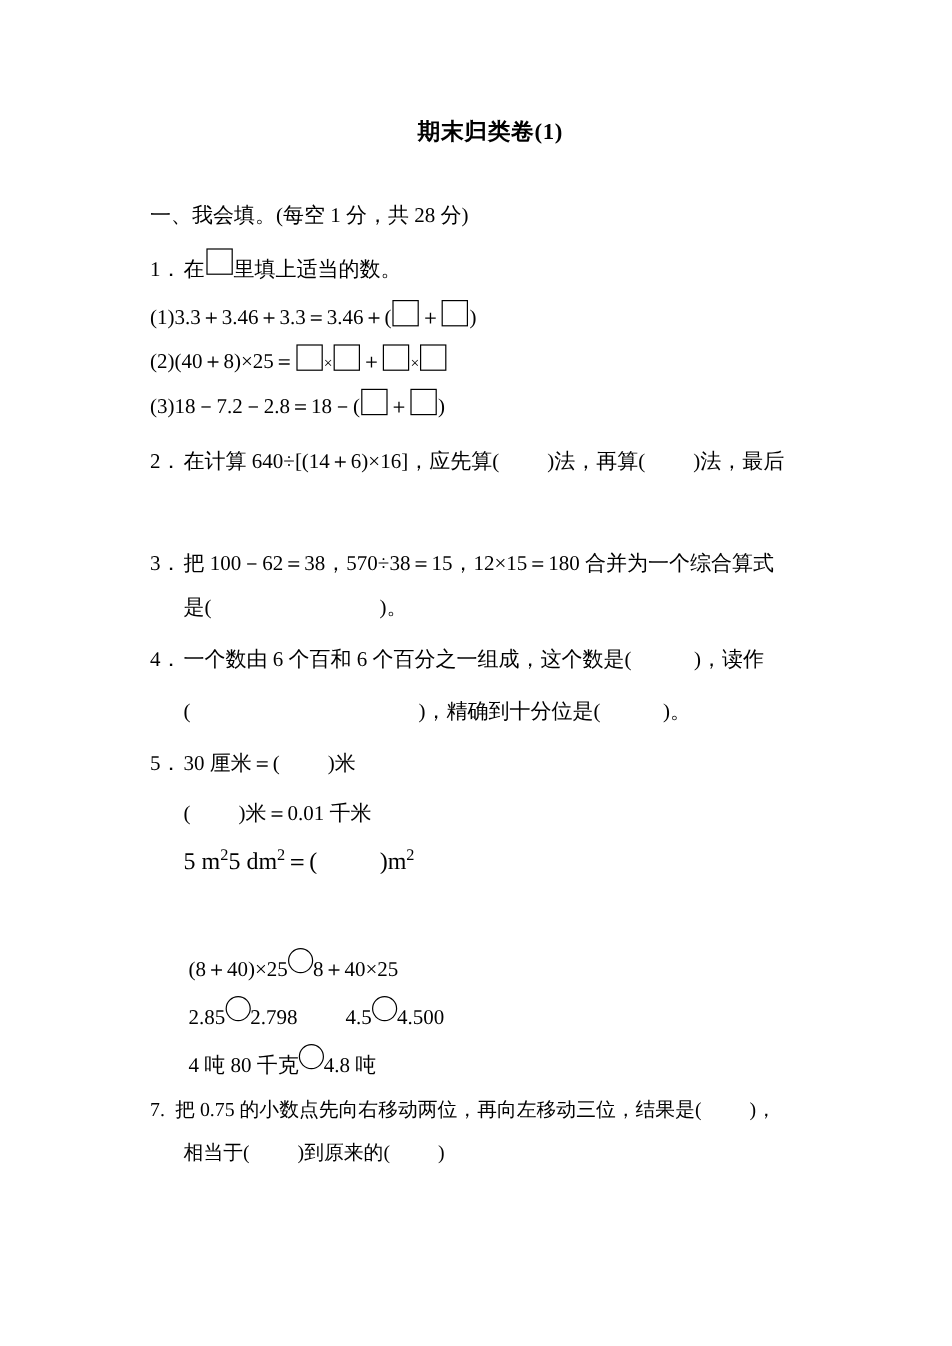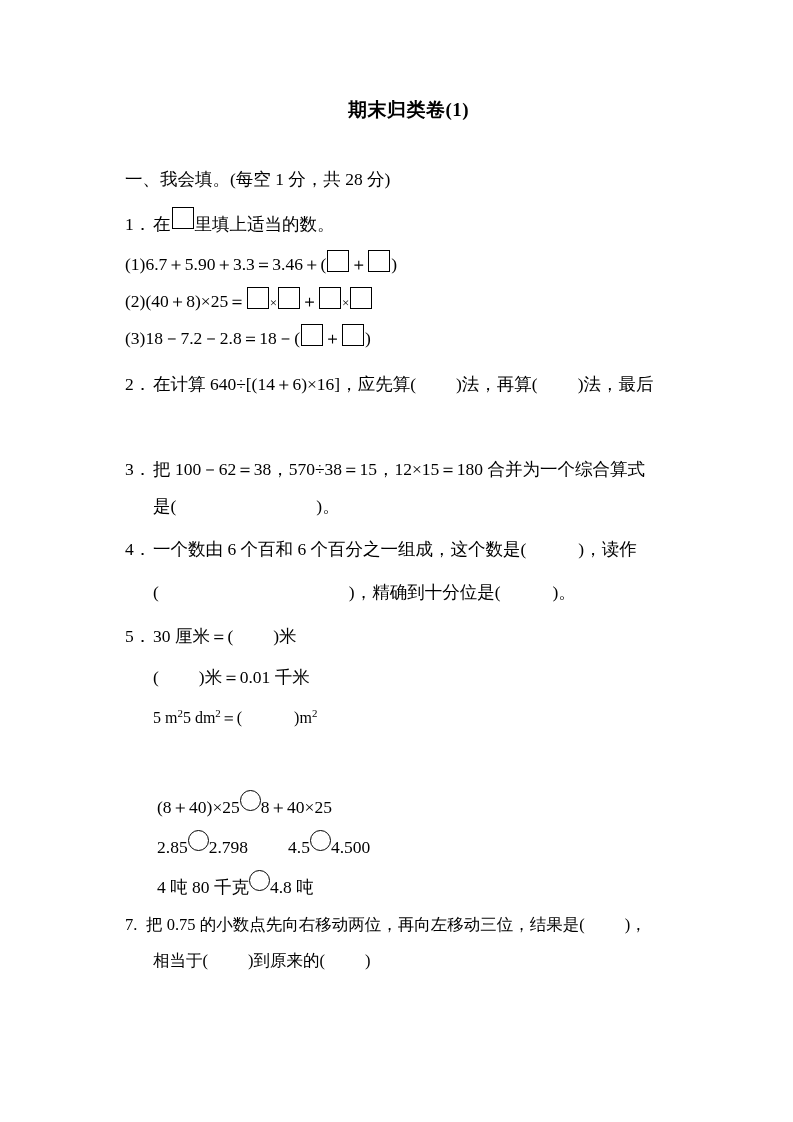--- a/index.html
+++ b/index.html
@@ -94,21 +94,21 @@
 
   <div class="title">期末归类卷(1)</div>
 
   <div class="line" style="top:150px;">一、我会填。(每空 1 分，共 28 分)</div>
 
   <div class="line" style="top:190px;">
     <span class="num">1．</span><span>在</span><span class="box up"></span><span>里填上适当的数。</span>
   </div>
 
   <div class="line" style="top:233px;">
-    <span>(1)</span><span>6.7＋5.90＋3.3＝3.46＋(</span><span class="box"></span><span class="opbig">＋</span><span class="box"></span><span>)</span>
+    <span>(1)</span><span>3.3＋3.46＋3.3＝3.46＋(</span><span class="box"></span><span class="opbig">＋</span><span class="box"></span><span>)</span>
   </div>
 
   <div class="line" style="top:270px;">
     <span>(2)</span><span>(40＋8)×25＝</span><span class="box"></span><span class="opsm">×</span><span class="box"></span><span class="opbig">＋</span><span class="box"></span><span class="opsm">×</span><span class="box"></span>
   </div>
 
   <div class="line" style="top:307px;">
     <span>(3)</span><span>18－7.2－2.8＝18－(</span><span class="box"></span><span class="opbig">＋</span><span class="box"></span><span>)</span>
   </div>
 
@@ -129,21 +129,21 @@
   <div class="line indent" style="top:563px;">
     <span>(</span><span class="blank-xxl"></span><span>)，精确到十分位是(</span><span class="blank-wide"></span><span>)。</span>
   </div>
 
   <div class="line" style="top:607px;">
     <span class="num">5．</span><span>30 厘米＝(</span><span class="blank-med"></span><span>)米</span>
   </div>
   <div class="line indent" style="top:648px;">
     <span>(</span><span class="blank-med"></span><span>)米＝0.01 千米</span>
   </div>
-  <div class="line indent" style="top:689px;font-size:16px;">
+  <div class="line indent" style="top:689px;font-size:20px;">
     <span>5 m</span><sup>2</sup><span>5 dm</span><sup>2</sup><span>＝(</span><span class="blank-wide"></span><span>)m</span><sup>2</sup>
   </div>
 
 
   <div class="line indent2" style="top:773px;">
     <span>(8＋40)×25</span><span class="circ" style="vertical-align:2px;"></span><span>8＋40×25</span>
   </div>
 
   <div class="line indent2" style="top:813px;">
     <span>2.85</span><span class="circ" style="vertical-align:2px;"></span><span>2.798</span><span class="sp-wide"></span><span>4.5</span><span class="circ" style="vertical-align:2px;"></span><span>4.500</span>

